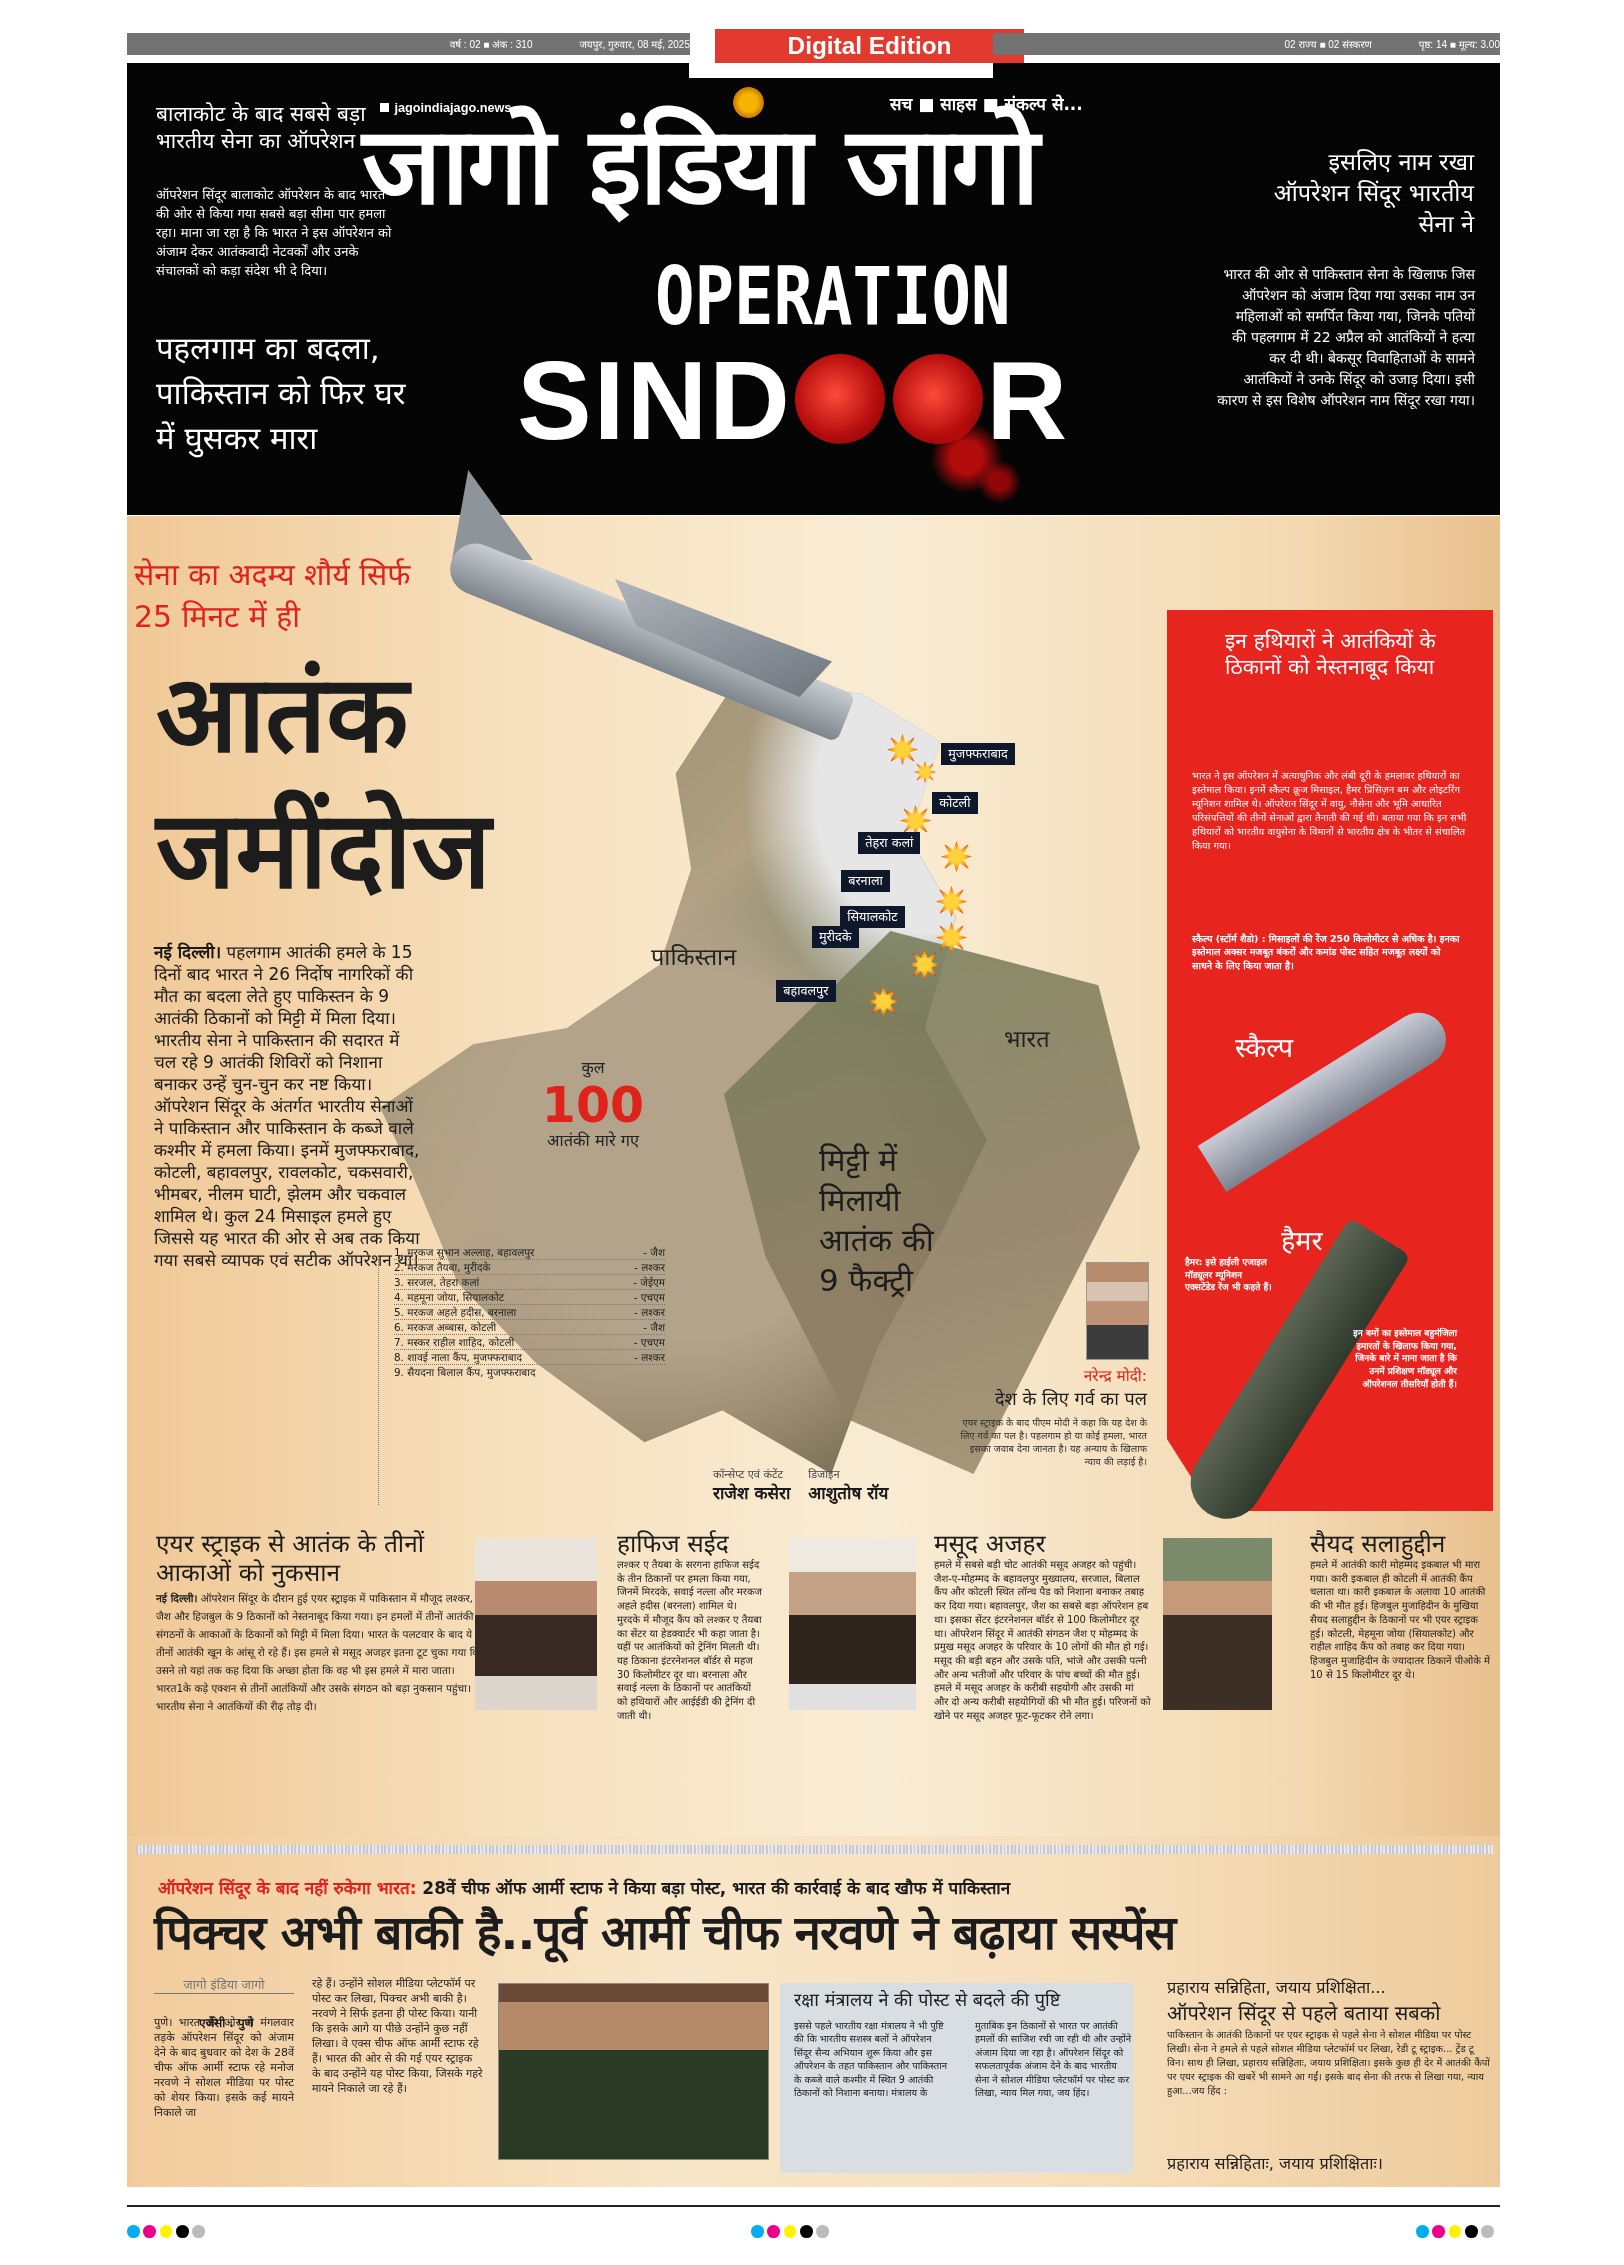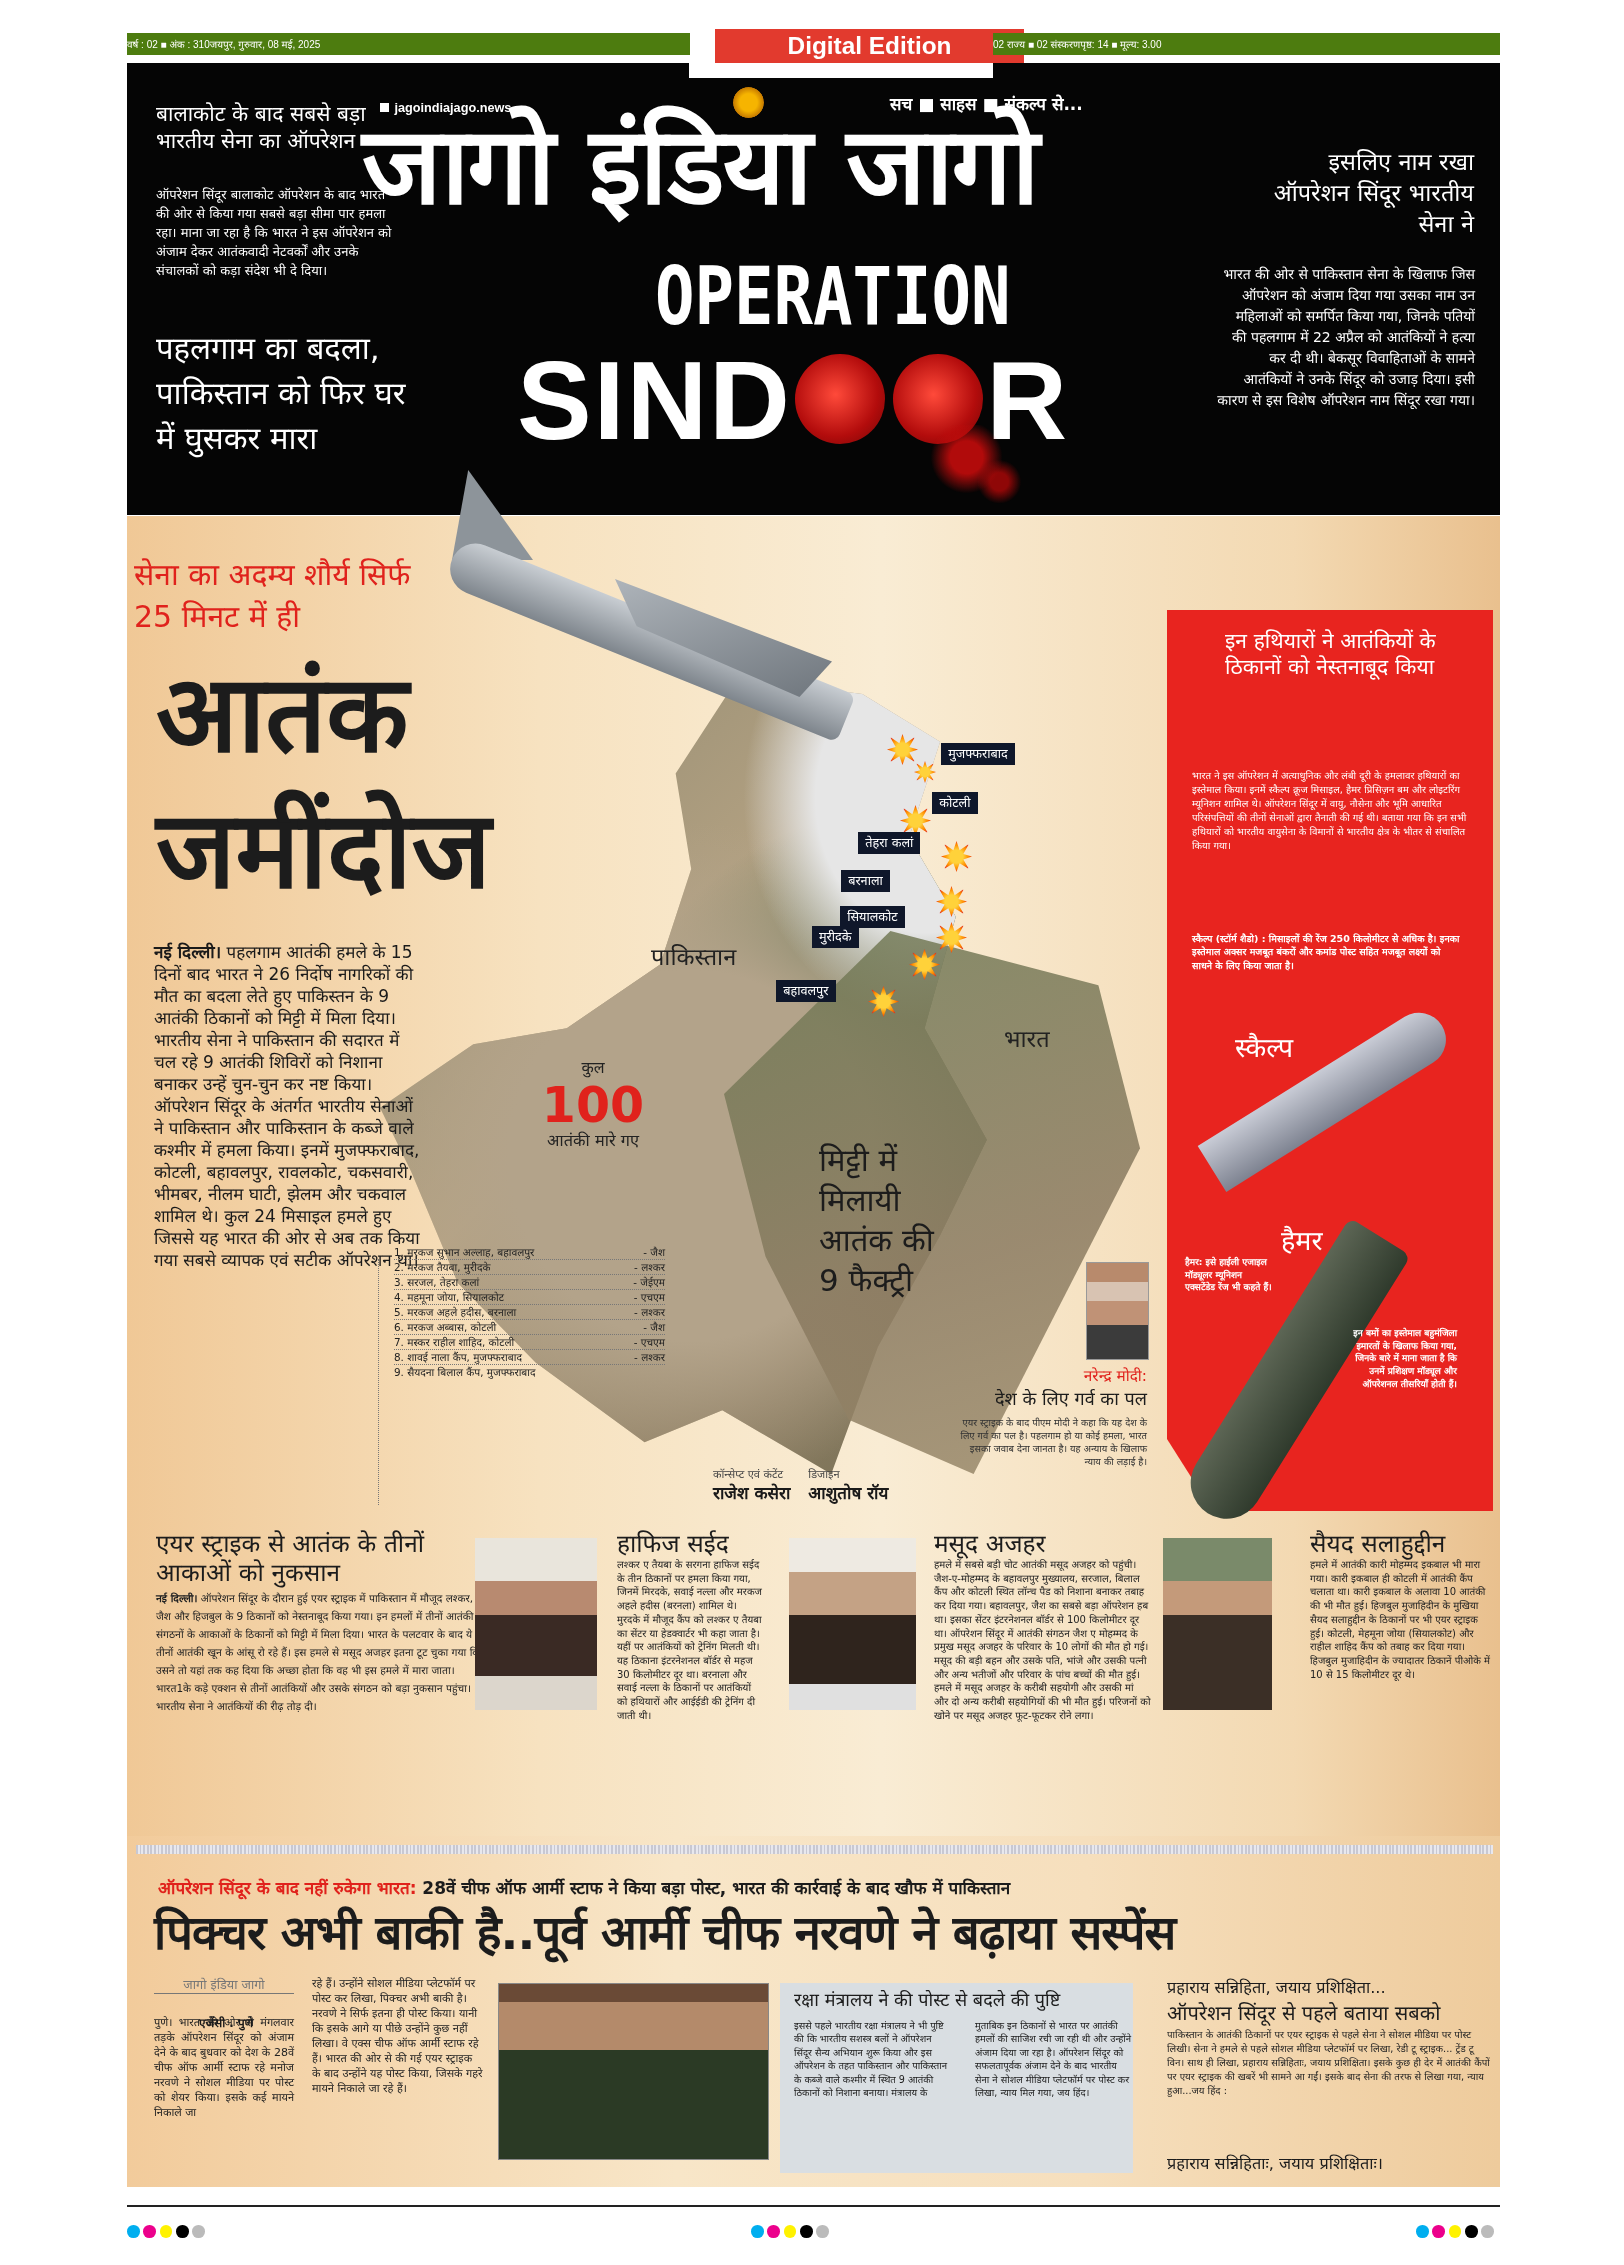--- a/index.html
+++ b/index.html
@@ -1,21 +1,21 @@
 <!DOCTYPE html>
 <html style="font-size:14.5px"><head>
 <meta charset="utf-8">
 <style>
   * { box-sizing: border-box; margin: 0; padding: 0; }
   html, body { width: 1625px; height: 2265px; background: #ffffff; overflow: hidden; }
   body { position: relative; font-family: "DejaVu Sans", "Liberation Sans", sans-serif; color: #1a1a1a; }
   .abs { position: absolute; }
 
   
-  .strip { top: 33px; height: 22px; background: #4d7c0f; color: #fff; font-size: 10px; display: flex; align-items: center; justify-content: flex-start; font-family: "Liberation Sans", sans-serif; }
+  .strip { top: 33px; height: 22px; background: #737373; color: #fff; font-size: 10px; display: flex; align-items: center; justify-content: flex-end; font-family: "Liberation Sans", sans-serif; gap: 47px; }
   .strip.left { left: 127px; width: 563px; }
   .strip.right { left: 993px; width: 507px; }
   .digital { left: 715px; top: 29px; width: 309px; height: 34px; background: #e23a2e; color: #fff; font-family: "Liberation Sans", sans-serif; font-weight: bold; font-size: 24.4px; display: flex; align-items: center; justify-content: center; }
 
   
   .mast { left: 127px; top: 63px; width: 1373px; height: 452px; background: #050505; }
   .mast-notch { left: 689px; top: 63px; width: 304px; height: 14.5px; background: #ffffff; }
   .tl-head { left: 156px; top: 101px; width: 244px; color: #fff; font-size: 21px; line-height: 27px; }
   .tl-body { left: 156px; top: 185px; width: 244px; color: #fff; font-size: 13px; line-height: 19px; }
   .tl-big { left: 156px; top: 326px; width: 271px; color: #fff; font-size: 31px; line-height: 45px; }

